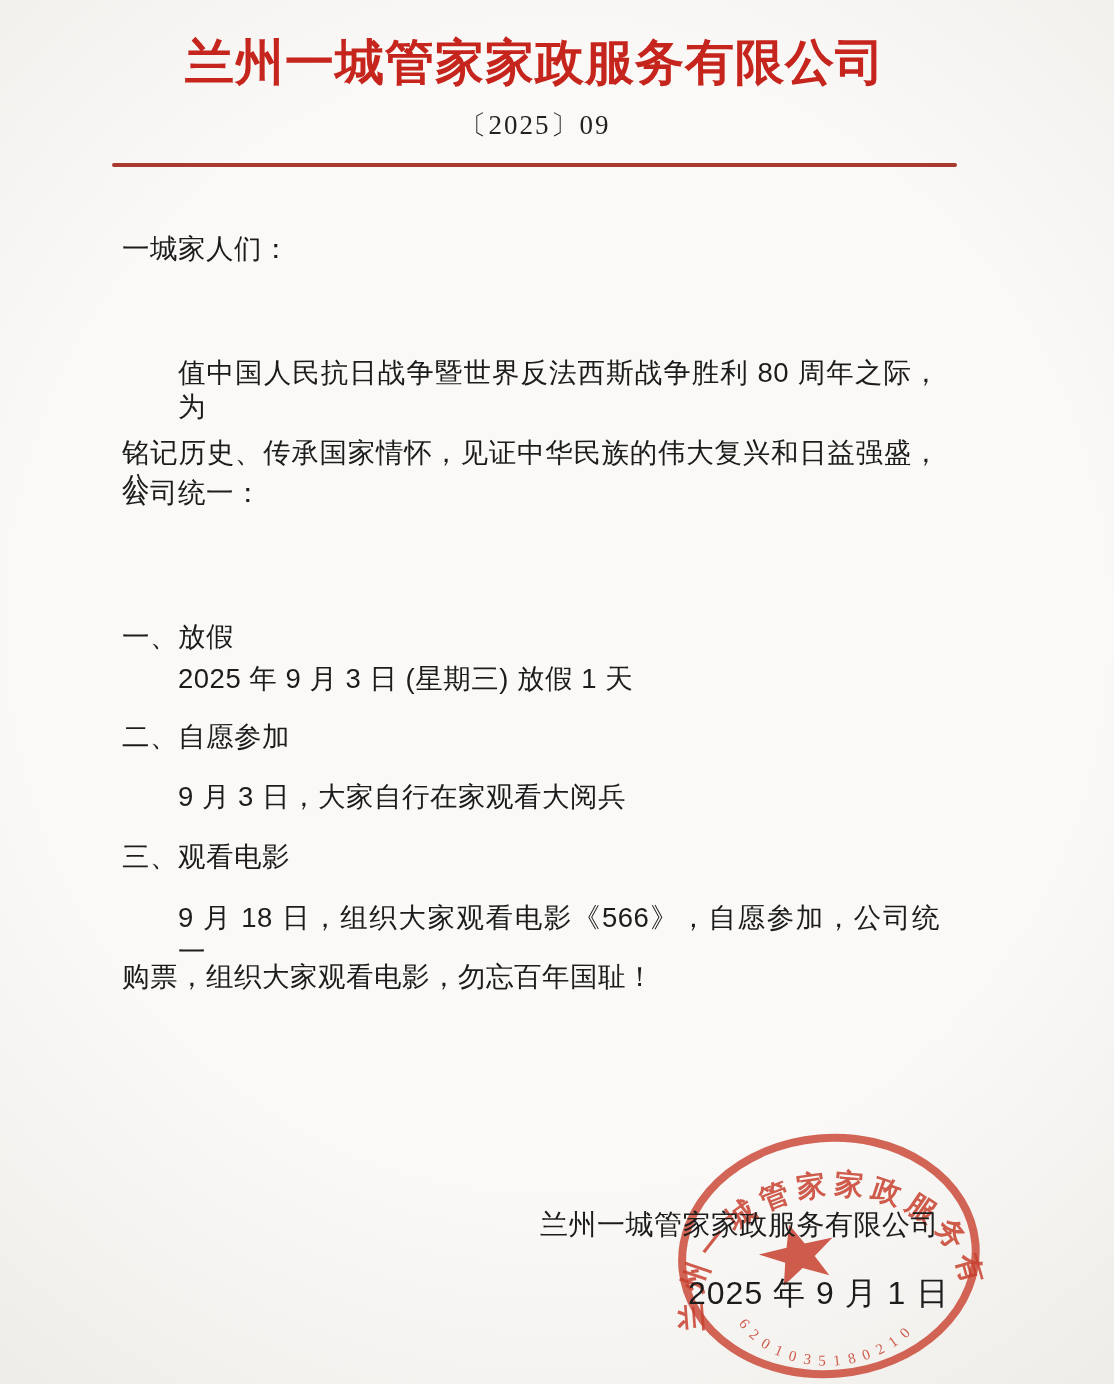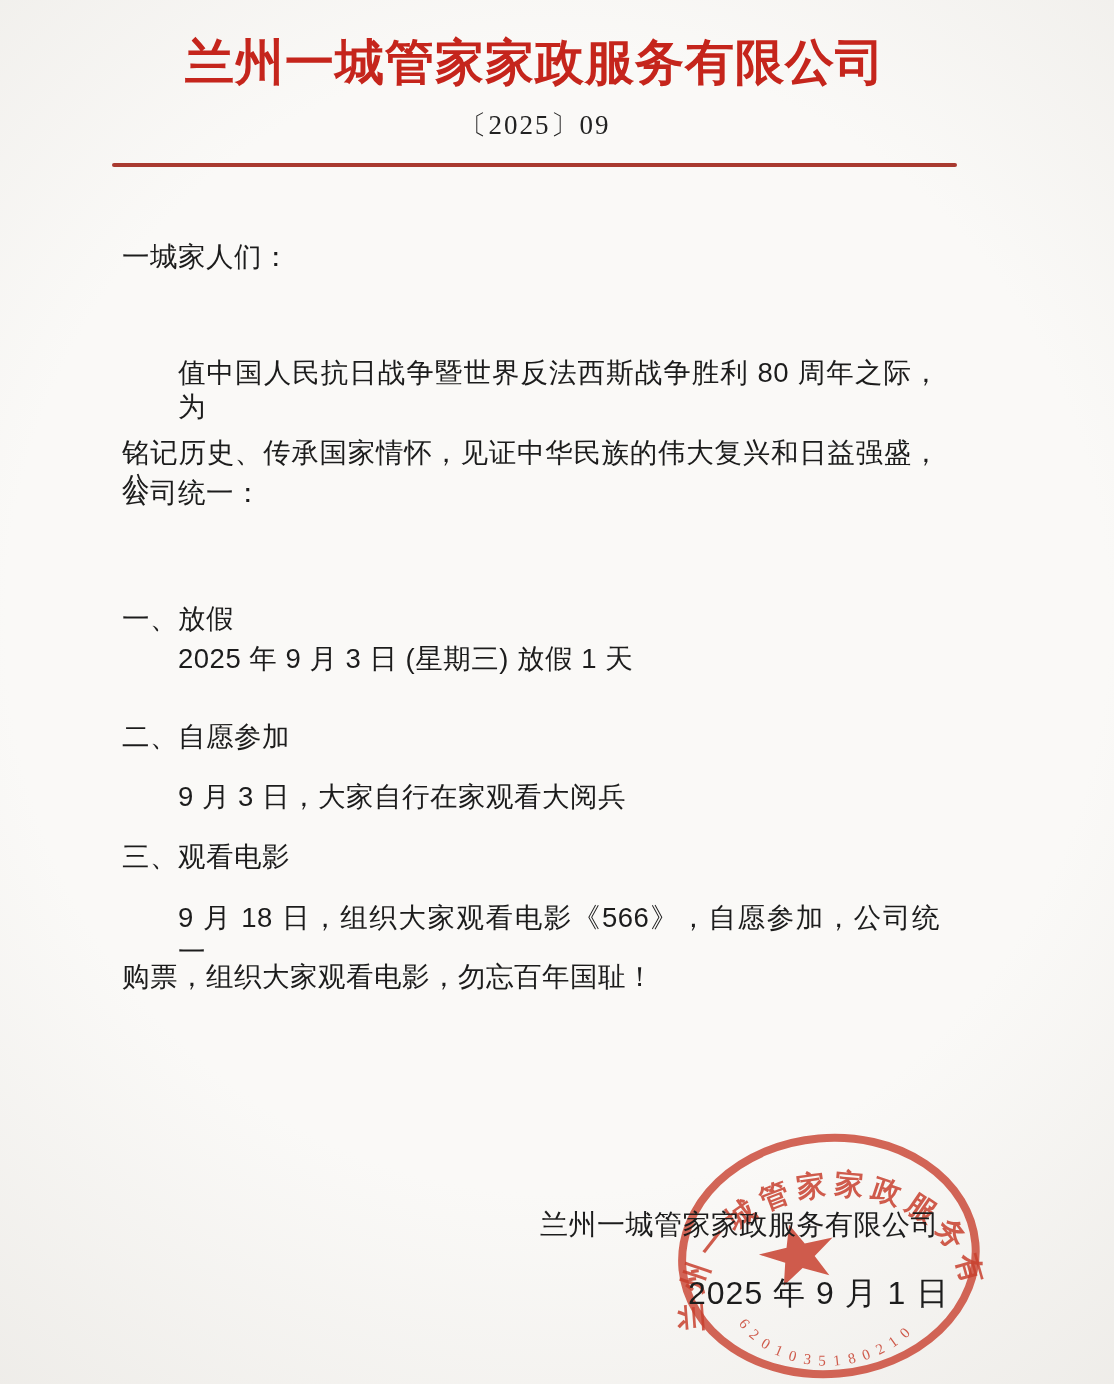--- a/index.html
+++ b/index.html
@@ -36,28 +36,28 @@
   .seal{left:664px;top:1122px;width:330px;height:270px;z-index:2;transform:rotate(-5deg);}
   .seal text{font-family:"Liberation Serif","DejaVu Serif",serif;}
 </style>
 </head>
 <body>
 
 <div class="abs doc-title">兰州一城管家家政服务有限公司</div>
 <div class="abs doc-number">〔2025〕09</div>
 <div class="abs red-rule"></div>
 
-<div class="abs line" style="top:240px">一城家人们：</div>
+<div class="abs line" style="top:232px">一城家人们：</div>
 
 <div class="abs line just indent" style="top:356px">值中国人民抗日战争暨世界反法西斯战争胜利 80 周年之际，为</div>
 <div class="abs line just" style="top:436px">铭记历史、传承国家情怀，见证中华民族的伟大复兴和日益强盛，公</div>
 <div class="abs line" style="top:476px">公司统一：</div>
 
-<div class="abs line" style="top:602px">一、放假</div>
-<div class="abs line indent" style="top:642px">2025 年 9 月 3 日 (星期三) 放假 1 天</div>
+<div class="abs line" style="top:620px">一、放假</div>
+<div class="abs line indent" style="top:662px">2025 年 9 月 3 日 (星期三) 放假 1 天</div>
 
 <div class="abs line" style="top:720px">二、自愿参加</div>
 <div class="abs line indent" style="top:780px">9 月 3 日，大家自行在家观看大阅兵</div>
 
 <div class="abs line" style="top:840px">三、观看电影</div>
 <div class="abs line just indent" style="top:901px">9 月 18 日，组织大家观看电影《566》，自愿参加，公司统一</div>
 <div class="abs line" style="top:960px">购票，组织大家观看电影，勿忘百年国耻！</div>
 
 <svg class="abs seal" viewBox="0 0 330 270" xmlns="http://www.w3.org/2000/svg">
   <g stroke="none" fill="none">

